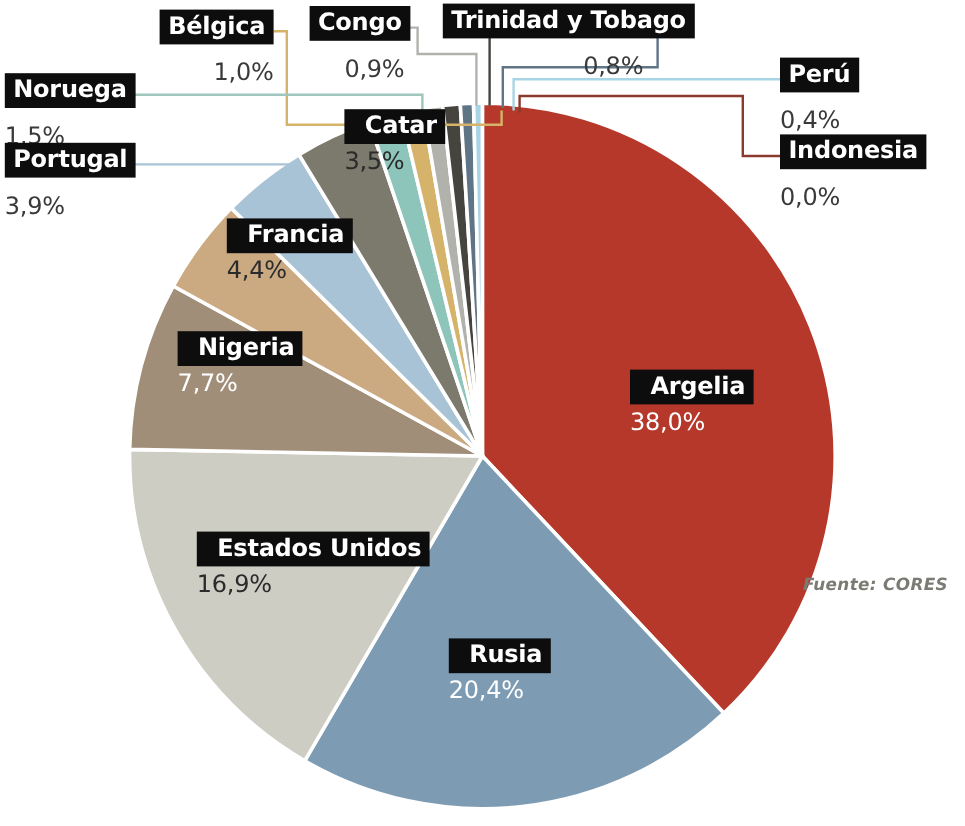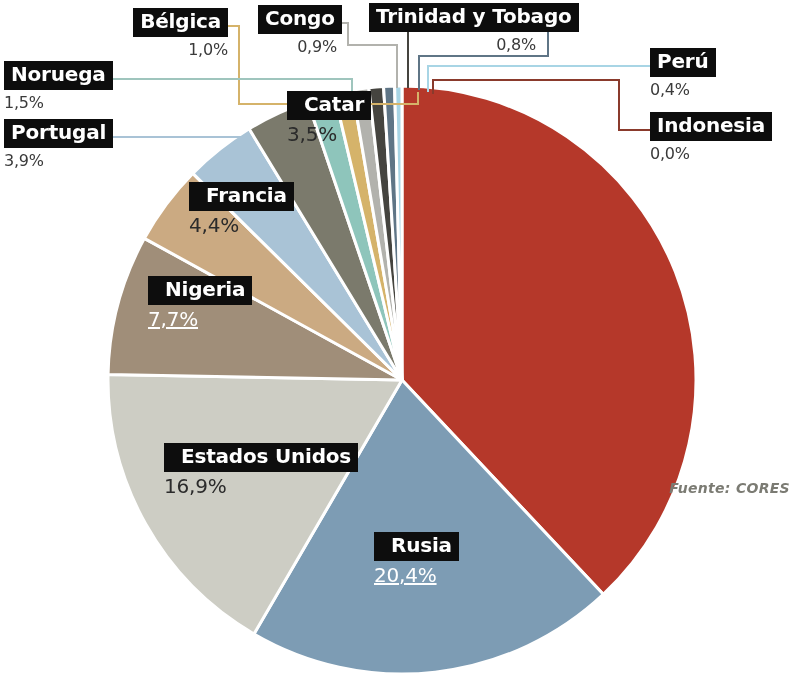--- a/index.html
+++ b/index.html
@@ -21,23 +21,23 @@
     font-weight:bold;
     font-size:20px;
     line-height:25px;
     padding:1px 7px 3px 7px;
     white-space:nowrap;
     letter-spacing:-0.2px;
   }
   .callout .pct{
     display:block;
     color:#3a3a3a;
-    font-size:16px;
+    font-size:20px;
     line-height:24px;
-    padding-top:1px;
+    padding-top:11px;
     white-space:nowrap;
     letter-spacing:-0.2px;
   }
   .callout.alignR{text-align:right;}
   .callout.alignR .tag{text-align:center;}
   .callout.alignL{text-align:left;}
 
   
   .slicelabel{position:absolute;}
   .slicelabel .tag{
@@ -53,21 +53,21 @@
   }
   .slicelabel .pct{
     display:block;
     font-size:20px;
     line-height:24px;
     padding-top:2px;
     white-space:nowrap;
     letter-spacing:-0.2px;
   }
   .pct-dark{color:#2b2b2b;}
-  .pct-light{color:#ffffff;text-decoration:underline;}
+  .pct-light{color:#ffffff;}
 
   .source{
     position:absolute;
     right:14px;bottom:12px;
     color:#7b7b73;
     font-size:14px;
     font-style:italic;
     font-weight:bold;
     letter-spacing:0.3px;
   }
@@ -166,16 +166,20 @@
   <div class="slicelabel alignL" id="sl-estados" style="left:164px;top:443px;">
     <span class="tag">Estados Unidos</span>
     <span class="pct pct-dark">16,9%</span>
   </div>
 
   <div class="slicelabel alignL" id="sl-rusia" style="left:374px;top:532px;">
     <span class="tag">Rusia</span>
     <span class="pct pct-light">20,4%</span>
   </div>
 
+  <div class="slicelabel alignL" id="sl-argelia" style="left:525px;top:308px;">
+    <span class="tag">Argelia</span>
+    <span class="pct pct-light">38,0%</span>
+  </div>
 
   <div class="source">Fuente: CORES</div>
 
 </div>
 
 </body></html>

